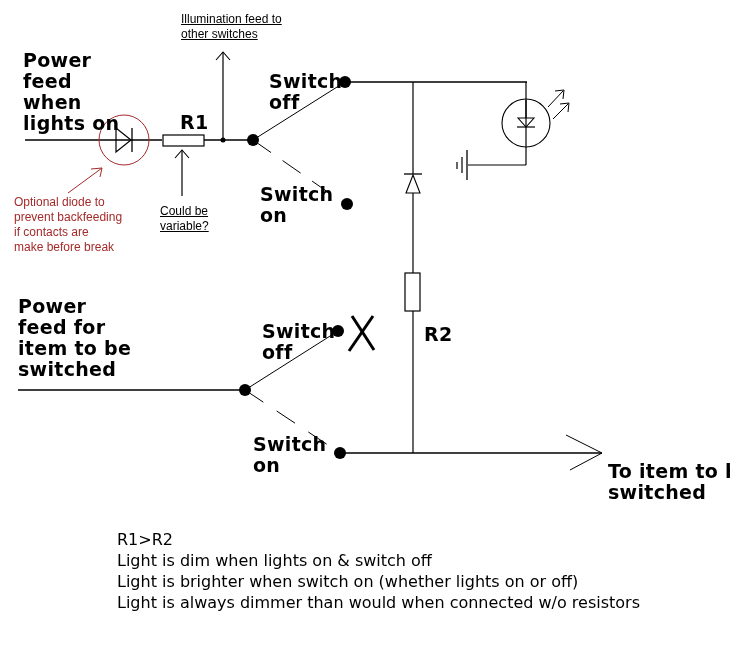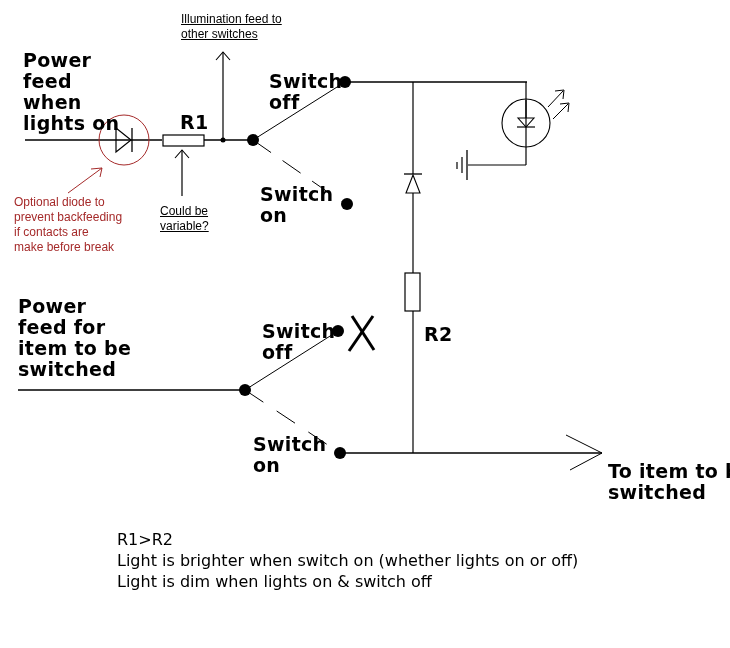--- a/index.html
+++ b/index.html
@@ -124,15 +124,16 @@
 switched</div>
 <div class="lbl bold" style="left:262px; top:321px;">Switch
 off</div>
 <div class="lbl bold" style="left:253px; top:434px;">Switch
 on</div>
 <div class="lbl bold" style="left:608px; top:431px;margin-top:30px;">To item to be
 switched</div>
 
 <div class="notes">
   <div>R1&gt;R2</div>
+  <div>Light is dim when lights on &amp; switch off</div>
   <div>Light is brighter when switch on (whether lights on or off)</div>
-  <div>Light is dim when lights on &amp; switch off</div>
+  <div>Light is always dimmer than would when connected w/o resistors</div>
 </div>
 
 </body></html>

